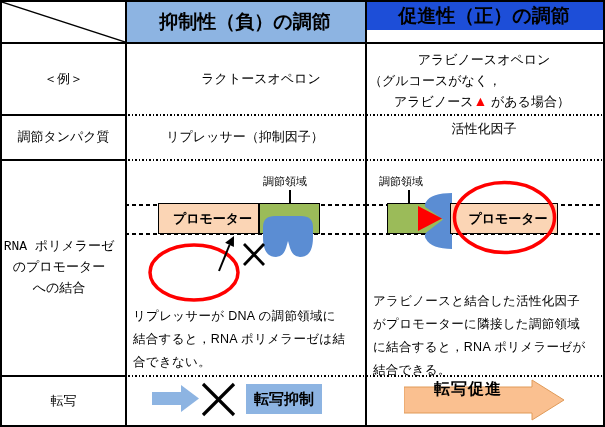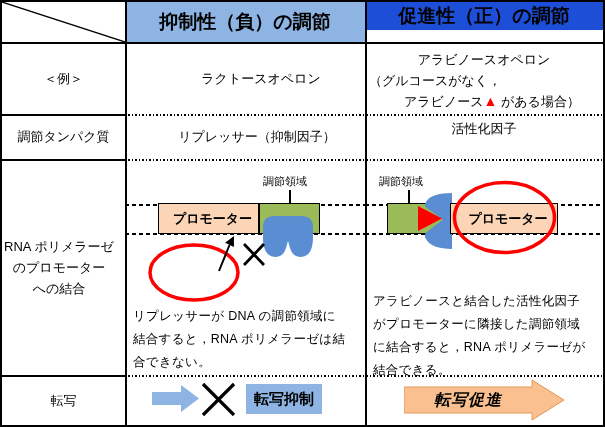--- a/index.html
+++ b/index.html
@@ -12,31 +12,31 @@
   .cell{position:absolute;box-sizing:border-box;display:flex;align-items:center;justify-content:center;text-align:center;}
   .vline{position:absolute;top:0;width:1.5px;height:423px;background:#000;}
   .hsolid{position:absolute;height:1.5px;background:#000;}
   .hdot{position:absolute;height:1.5px;background:repeating-linear-gradient(90deg,#000 0 1.5px,transparent 1.5px 3.5px);}
   .hdr{font-weight:bold;font-size:19px;}
   .t13{font-size:13px;line-height:21px;}
   .lblcol{font-size:13px;line-height:21px;}
   .posex{display:block;width:100%;font-size:13px;line-height:21px;text-align:center;padding-top:5px;}
   .posex .l2,.posex .l3{text-align:left;}
   .posex .l2{padding-left:4px;}
-  .posex .l3{padding-left:39px;}
+  .posex .l3{padding-left:29px;}
   .red-tri{color:#FF0000;font-size:14px;}
   .diagcell{display:block;}
   .abs{position:absolute;}
   .region-label{position:absolute;font-size:11px;line-height:13px;}
   .tick{position:absolute;width:1.5px;background:#000;}
   .dna{position:absolute;left:0;height:1.5px;background:repeating-linear-gradient(90deg,#000 0 4px,transparent 4px 7px);}
   .box{position:absolute;box-sizing:border-box;border:1.5px solid #000;display:flex;align-items:center;justify-content:center;font-weight:bold;font-size:13px;padding-left:8px;}
   .caption{position:absolute;font-size:12.5px;line-height:23px;text-align:left;letter-spacing:0.3px;}
   .suppress-label{position:absolute;font-weight:bold;font-size:15px;line-height:30px;padding:0 8px;}
-  .promote-text{position:absolute;display:flex;align-items:center;justify-content:center;font-weight:bold;font-size:16px;letter-spacing:1px;font-style:italic;}
+  .promote-text{position:absolute;display:flex;justify-content:center;font-weight:bold;font-size:16px;letter-spacing:1px;}
   svg{display:block;}
 </style>
 </head>
 <body>
 
 <div class="tbl">
 
   <div class="cell" style="left:0;top:0;width:123px;height:40px;">
     <svg width="123" height="40" viewBox="0 0 123 40">
       <line x1="0" y1="0" x2="123" y2="40" stroke="#000" stroke-width="1.3"></line>
@@ -61,28 +61,28 @@
     <div class="posex">
       <div>アラビノースオペロン</div>
       <div class="l2">（グルコースがなく，</div>
       <div class="l3"><span>アラビノース</span><span class="red-tri">▲</span><span> がある場合）</span></div>
     </div>
   </div>
 
   <div class="cell t13" style="left:0;top:112px;width:123px;height:45px;">
     <span>調節タンパク質</span>
   </div>
-  <div class="cell t13" style="left:135px;top:112px;width:240px;height:45px;">
+  <div class="cell t13" style="left:123px;top:112px;width:240px;height:45px;">
     <span>リプレッサー（抑制因子）</span>
   </div>
   <div class="cell t13" style="left:363px;top:104px;width:238px;height:45px;">
     <span>活性化因子</span>
   </div>
 
-  <div class="cell lblcol" style="left:0;top:157px;width:114px;height:216px;">
+  <div class="cell lblcol" style="left:0;top:157px;width:114px;height:216px;font-family:Liberation Mono, monospace;">
     <div>
       <div>RNA ポリメラーゼ</div>
       <div>のプロモーター</div>
       <div>への結合</div>
     </div>
   </div>
 
   <div class="cell diagcell" style="left:123px;top:157px;width:240px;height:216px;">
     <div class="region-label" style="left:138px;top:16px;">調節領域</div>
     <div class="tick" style="left:164px;top:31px;height:14px;"></div>

